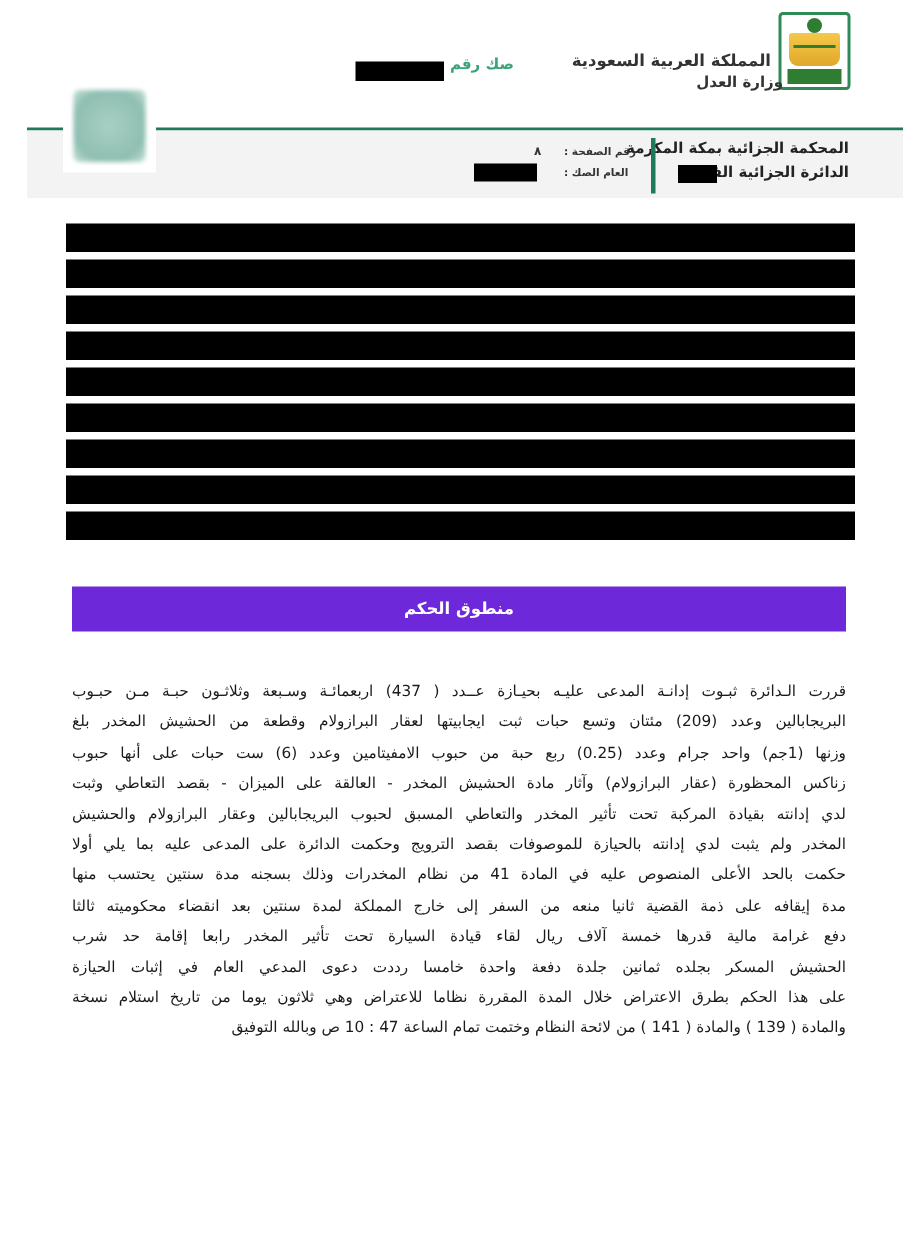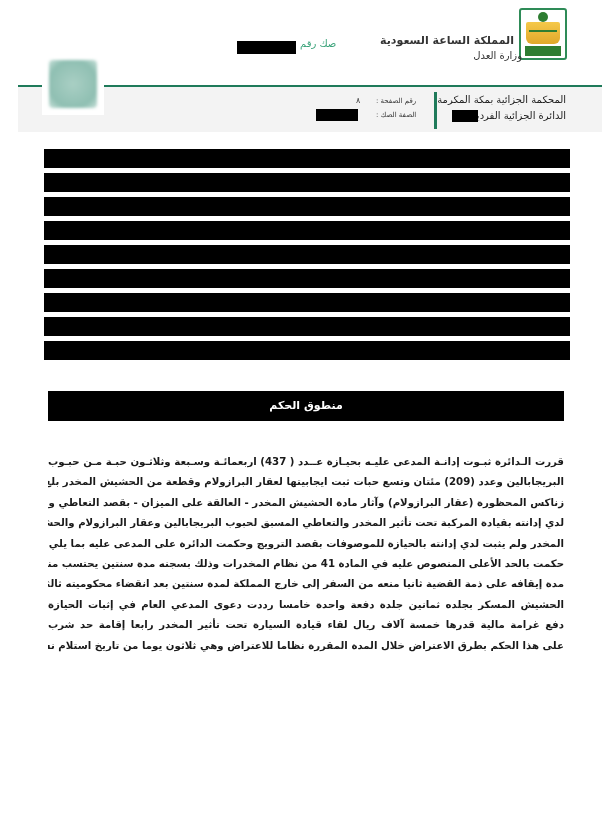--- a/index.html
+++ b/index.html
@@ -1,18 +1,18 @@
 <!DOCTYPE html>
 <html><head>
 <meta charset="utf-8">
 <style>
   html, body { margin: 0; padding: 0; background: #ffffff; }
   body { width: 614px; height: 838px; position: relative; overflow: hidden;
          font-family: "DejaVu Sans", sans-serif; color: #1a1a1a; }
-  .abs { position: absolute; }
+  .abs { position: absolute; font-weight: bold; }
 
   
   .logo { left: 519px; top: 8px; width: 48px; height: 52px; border: 2px solid #2e8b57;
           border-radius: 3px; background: #ffffff; box-sizing: border-box; }
   .logo .crown { position: absolute; left: 17px; top: 2px; width: 10px; height: 10px;
           border-radius: 50%; background: #2e7d32; }
   .logo .book { position: absolute; left: 5px; top: 12px; width: 34px; height: 22px;
           background: linear-gradient(180deg, #f5c84a, #e0a82a); border-radius: 2px 2px 6px 6px; }
   .logo .scale { position: absolute; left: 8px; top: 20px; width: 28px; height: 2px; background: #2e7d32; }
   .logo .base { position: absolute; left: 4px; top: 36px; width: 36px; height: 10px; background: #2e7d32; }
@@ -39,78 +39,80 @@
   .page-no-label { left: 376px; top: 97px; font-size: 7px; color: #333; direction: rtl; white-space: nowrap; }
   .page-no-value { left: 356px; top: 96px; font-size: 8px; color: #333; }
   .deed-date-label { left: 376px; top: 111px; font-size: 7px; color: #333; direction: rtl; white-space: nowrap; }
   .deed-date-redact { left: 316px; top: 109px; width: 42px; height: 12px; }
 
   
   .redact-lines { left: 44px; top: 149px; width: 526px; }
   .redact-line { width: 526px; height: 19px; background: #000; margin-bottom: 5px; }
 
   
-  .section-title { left: 48px; top: 391px; width: 516px; height: 30px; background: #000000;
+  .section-title { left: 48px; top: 391px; width: 516px; height: 30px; background: #6d28d9;
                    color: #ffffff; font-size: 11px; font-weight: bold; text-align: center; line-height: 30px; direction: rtl; }
 
   
   .verdict { left: 48px; top: 452px; width: 516px; direction: rtl; text-align: justify;
-             font-size: 10.2px; line-height: 20.4px; color: #1a1a1a; font-weight: bold; }
+             font-size: 10.2px; line-height: 20.4px; color: #1a1a1a; font-weight: normal; }
   .verdict .line { display: block; white-space: nowrap; overflow: hidden; text-align-last: justify; }
   .verdict .line.last { text-align-last: right; }
 </style>
 </head>
 <body>
 
 <div class="abs logo">
   <div class="crown"></div>
   <div class="book"></div>
   <div class="scale"></div>
   <div class="base"></div>
 </div>
-<div class="abs kingdom">المملكة الساعة السعودية</div>
+<div class="abs kingdom">المملكة العربية السعودية</div>
 <div class="abs ministry">وزارة العدل</div>
 
 <div class="abs deed-label">صك رقم</div>
 <div class="abs redact deed-redact"></div>
 
 <div class="abs band-line"></div>
 <div class="abs band"></div>
 <div class="abs qr">
   <div class="qr-inner"></div>
 </div>
 
 <div class="abs court">المحكمة الجزائية بمكة المكرمة</div>
 <div class="abs circuit">الدائرة الجزائية الفردية</div>
 <div class="abs redact circuit-redact"></div>
 <div class="abs vdivider"></div>
 
 <div class="abs page-no-label">رقم الصفحة :</div>
 <div class="abs page-no-value">٨</div>
-<div class="abs deed-date-label">الصفة الصك :</div>
+<div class="abs deed-date-label">العام الصك :</div>
 <div class="abs redact deed-date-redact"></div>
 
 <div class="abs redact-lines" id="redact-lines">
     <div class="redact-line"></div>
     <div class="redact-line"></div>
     <div class="redact-line"></div>
     <div class="redact-line"></div>
     <div class="redact-line"></div>
     <div class="redact-line"></div>
     <div class="redact-line"></div>
     <div class="redact-line"></div>
     <div class="redact-line"></div>
   </div>
 
 <div class="abs section-title">منطوق الحكم</div>
 
 <div class="abs verdict" id="verdict">
     <span class="line">قررت الـدائرة ثبـوت إدانـة المدعى عليـه بحيـازة عــدد ( 437) اربعمائـة وسـبعة وثلاثـون حبـة مـن حبـوب</span>
     <span class="line">البريجابالين وعدد (209) مئتان وتسع حبات ثبت ايجابيتها لعقار البرازولام وقطعة من الحشيش المخدر بلغ</span>
+    <span class="line">وزنها (1جم) واحد جرام وعدد (0.25) ربع حبة من حبوب الامفيتامين وعدد (6) ست حبات على أنها حبوب</span>
     <span class="line">زناكس المحظورة (عقار البرازولام) وآثار مادة الحشيش المخدر - العالقة على الميزان - بقصد التعاطي وثبت</span>
     <span class="line">لدي إدانته بقيادة المركبة تحت تأثير المخدر والتعاطي المسبق لحبوب البريجابالين وعقار البرازولام والحشيش</span>
     <span class="line">المخدر ولم يثبت لدي إدانته بالحيازة للموصوفات بقصد الترويج وحكمت الدائرة على المدعى عليه بما يلي أولا</span>
     <span class="line">حكمت بالحد الأعلى المنصوص عليه في المادة 41 من نظام المخدرات وذلك بسجنه مدة سنتين يحتسب منها</span>
     <span class="line">مدة إيقافه على ذمة القضية ثانيا منعه من السفر إلى خارج المملكة لمدة سنتين بعد انقضاء محكوميته ثالثا</span>
+    <span class="line">دفع غرامة مالية قدرها خمسة آلاف ريال لقاء قيادة السيارة تحت تأثير المخدر رابعا إقامة حد شرب</span>
     <span class="line">الحشيش المسكر بجلده ثمانين جلدة دفعة واحدة خامسا رددت دعوى المدعي العام في إثبات الحيازة</span>
-    <span class="line">دفع غرامة مالية قدرها خمسة آلاف ريال لقاء قيادة السيارة تحت تأثير المخدر رابعا إقامة حد شرب</span>
     <span class="line">على هذا الحكم بطرق الاعتراض خلال المدة المقررة نظاما للاعتراض وهي ثلاثون يوما من تاريخ استلام نسخة</span>
+    <span class="line last">والمادة ( 139 ) والمادة ( 141 ) من لائحة النظام وختمت تمام الساعة 47 : 10 ص وبالله التوفيق</span>
   </div>
 
 </body></html>

